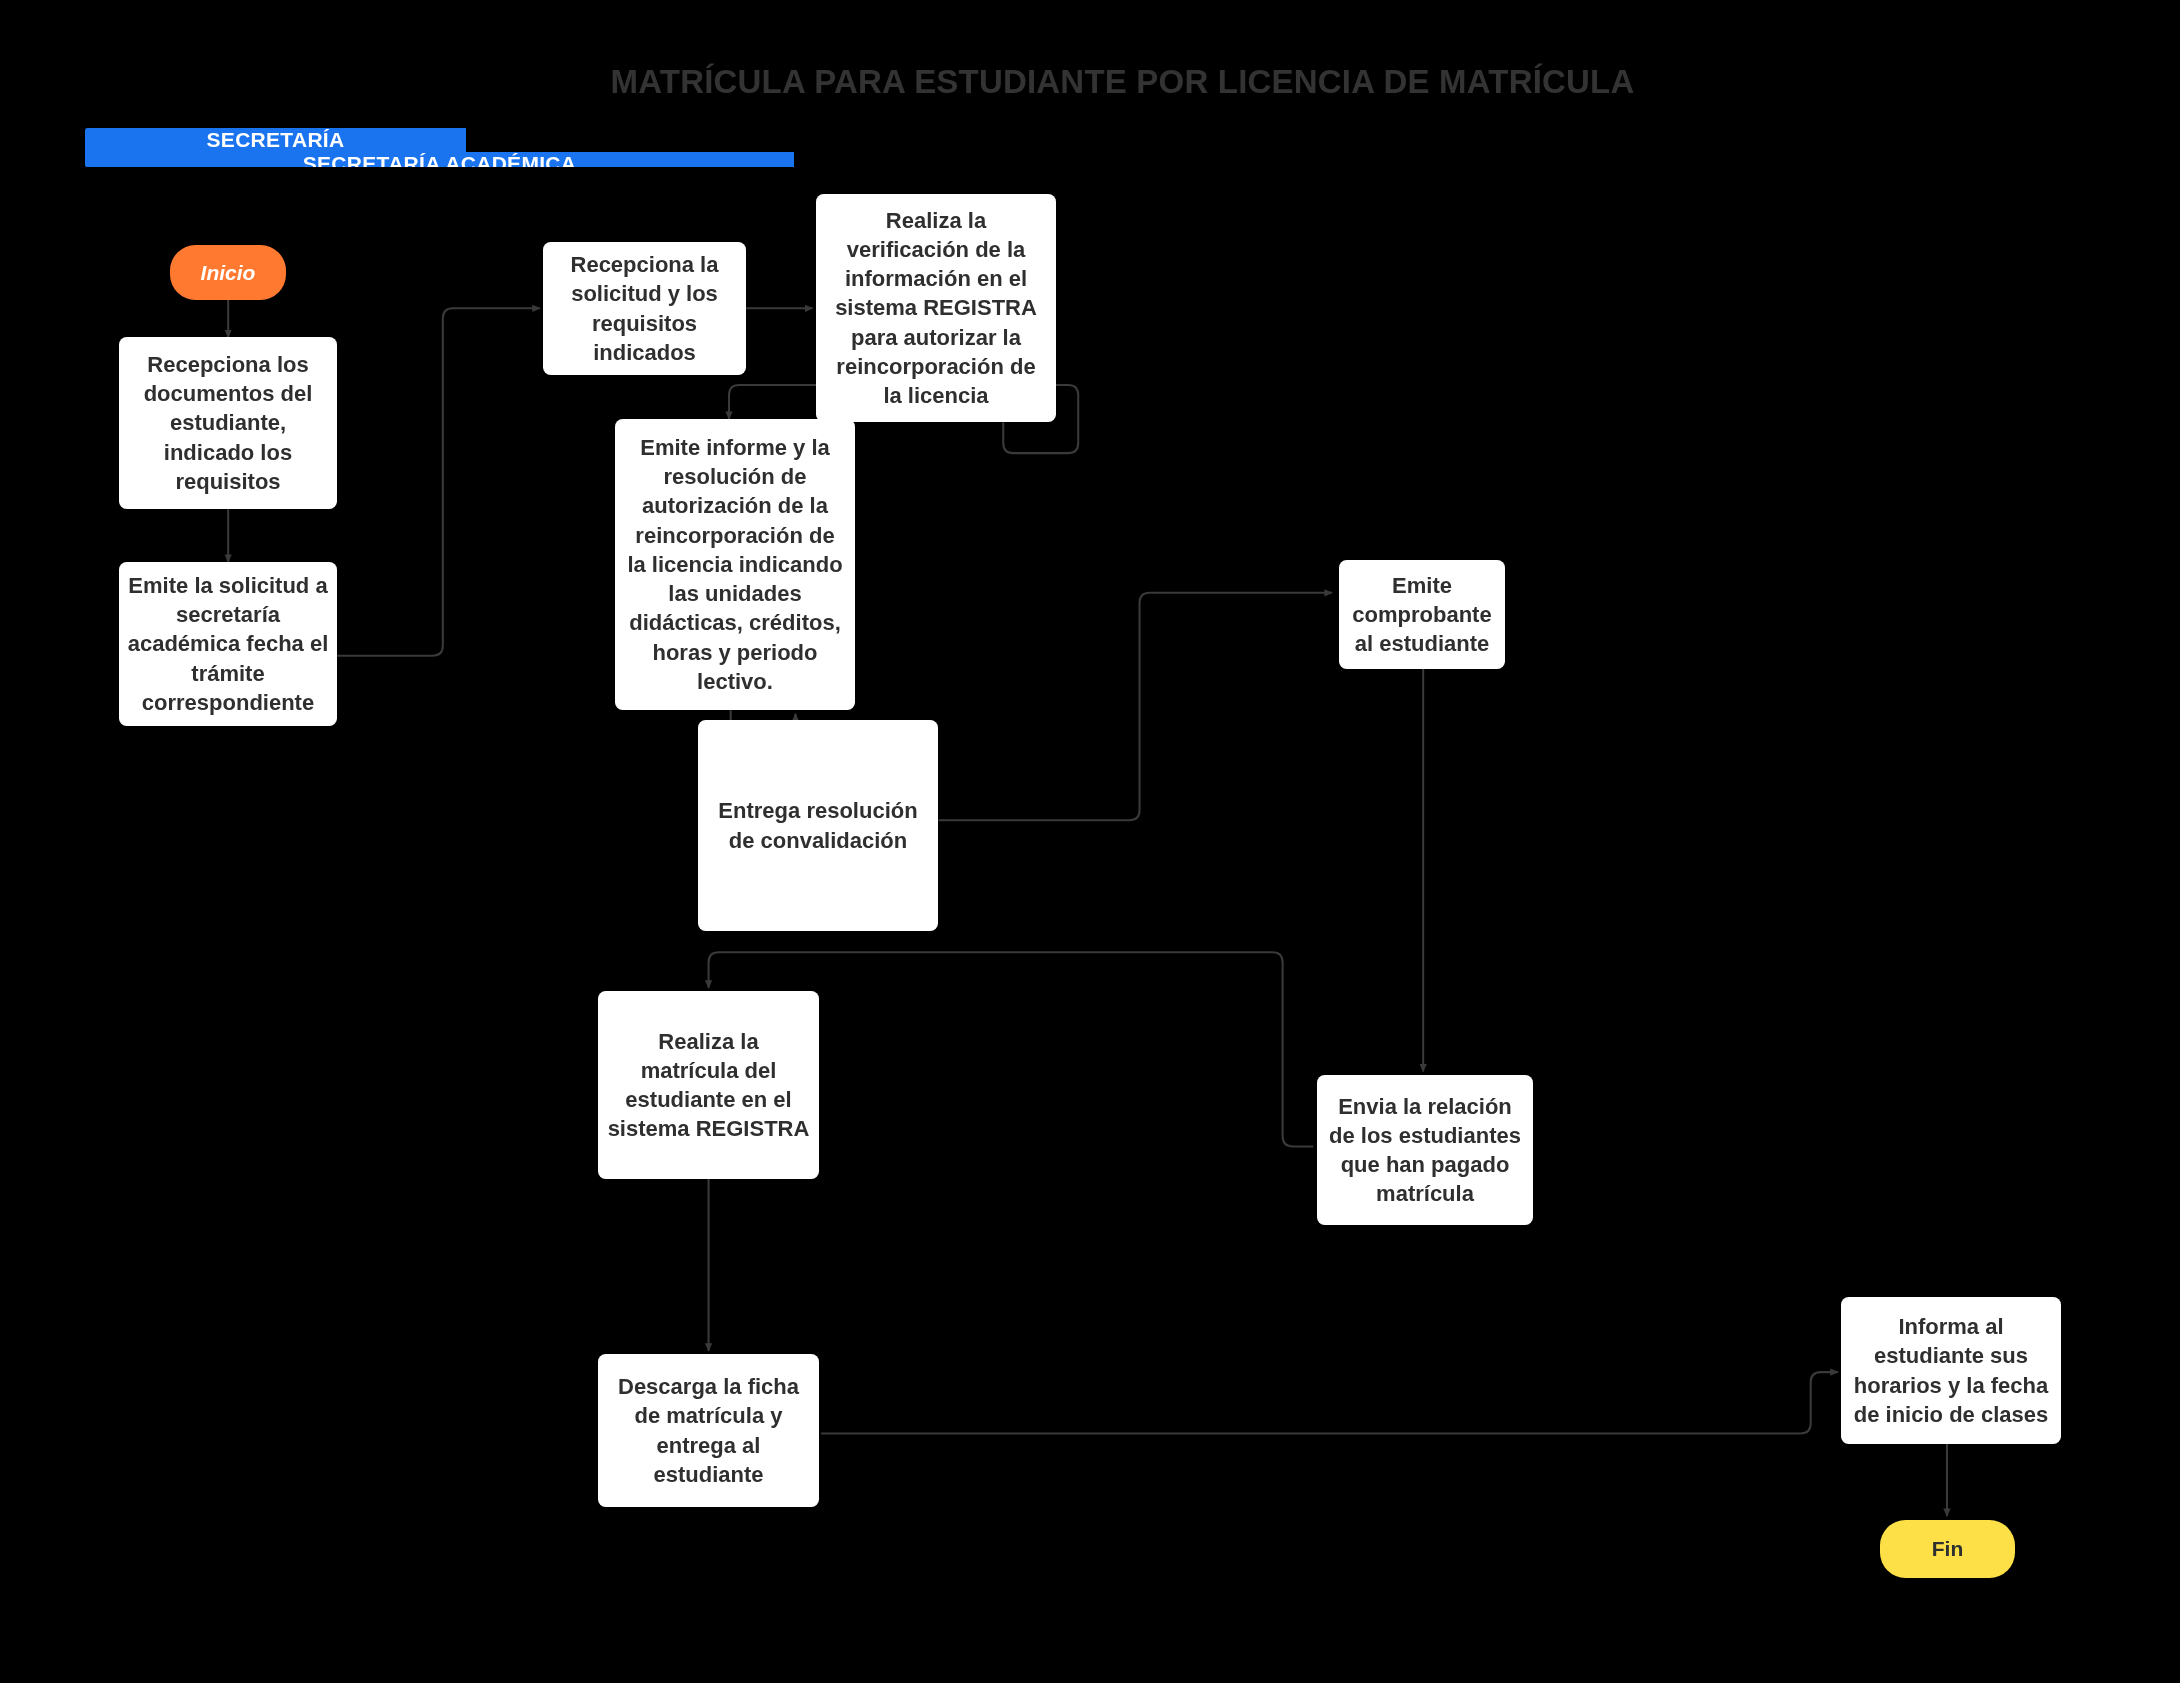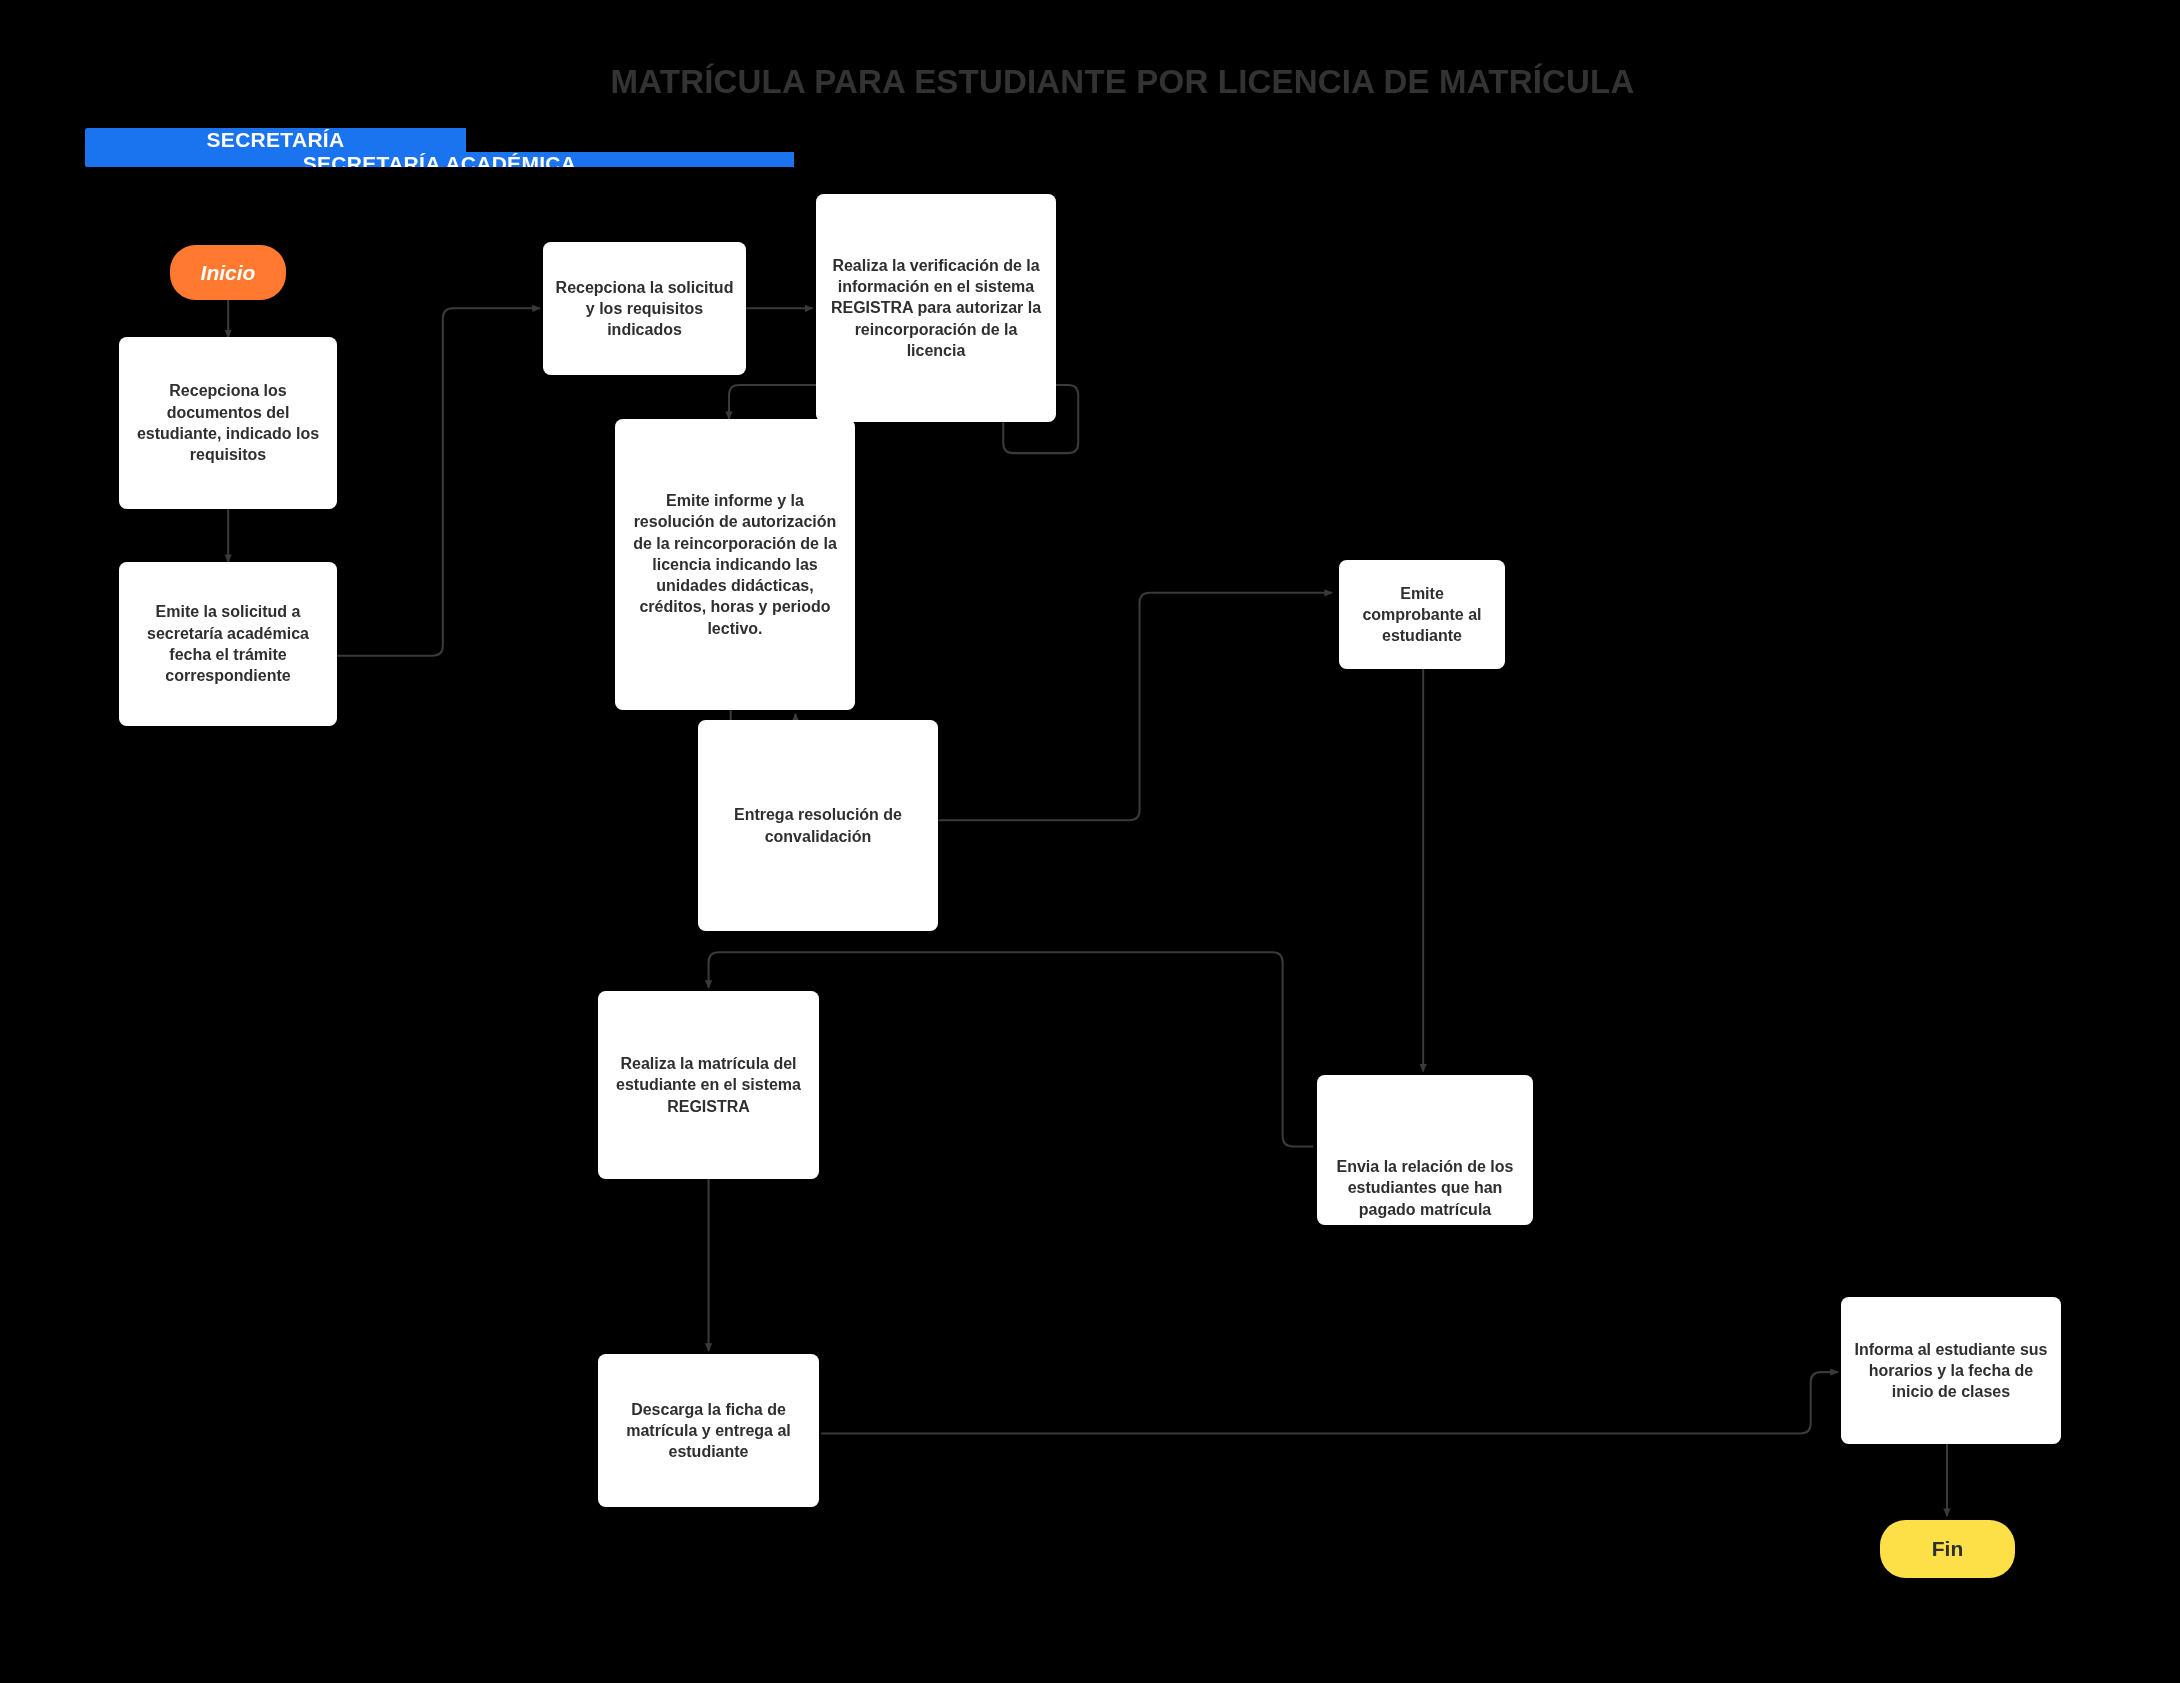--- a/index.html
+++ b/index.html
@@ -72,21 +72,21 @@
   
   .node {
     position: absolute;
     box-sizing: border-box;
     display: flex;
     align-items: center;
     justify-content: center;
     text-align: center;
     padding: 5.1px 8.5px;
     color: #2f2f2f;
-    font-size: 16px;
+    font-size: 22px;
     font-weight: bold;
     line-height: 1.33;
     font-family: "Liberation Sans", sans-serif;
   }
   .node.process {
     background: #ffffff;
     border-radius: 7.7px;
   }
   .node.terminator-start {
     background: #ff7a30;
@@ -176,21 +176,21 @@
   </div>
 
   <div class="node process" style="left:666px; top:720px; width:240px; height:211px;">
     <span>Entrega resolución de convalidación</span>
   </div>
 
   <div class="node process" style="left:1307px; top:560px; width:166px; height:109px;">
     <span>Emite comprobante al estudiante</span>
   </div>
 
-  <div class="node process" style="left:1285px; top:1075px; width:216px; height:150px;align-items:flex-end;">
+  <div class="node process" style="left:1285px; top:1075px; width:216px; height:150px;">
     <span>Envia la relación de los estudiantes que han pagado matrícula</span>
   </div>
 
   <div class="node process" style="left:566px; top:991px; width:221px; height:188px;">
     <span>Realiza la matrícula del estudiante en el sistema REGISTRA</span>
   </div>
 
   <div class="node process" style="left:566px; top:1354px; width:221px; height:153px;">
     <span>Descarga la ficha de matrícula y entrega al estudiante</span>
   </div>

